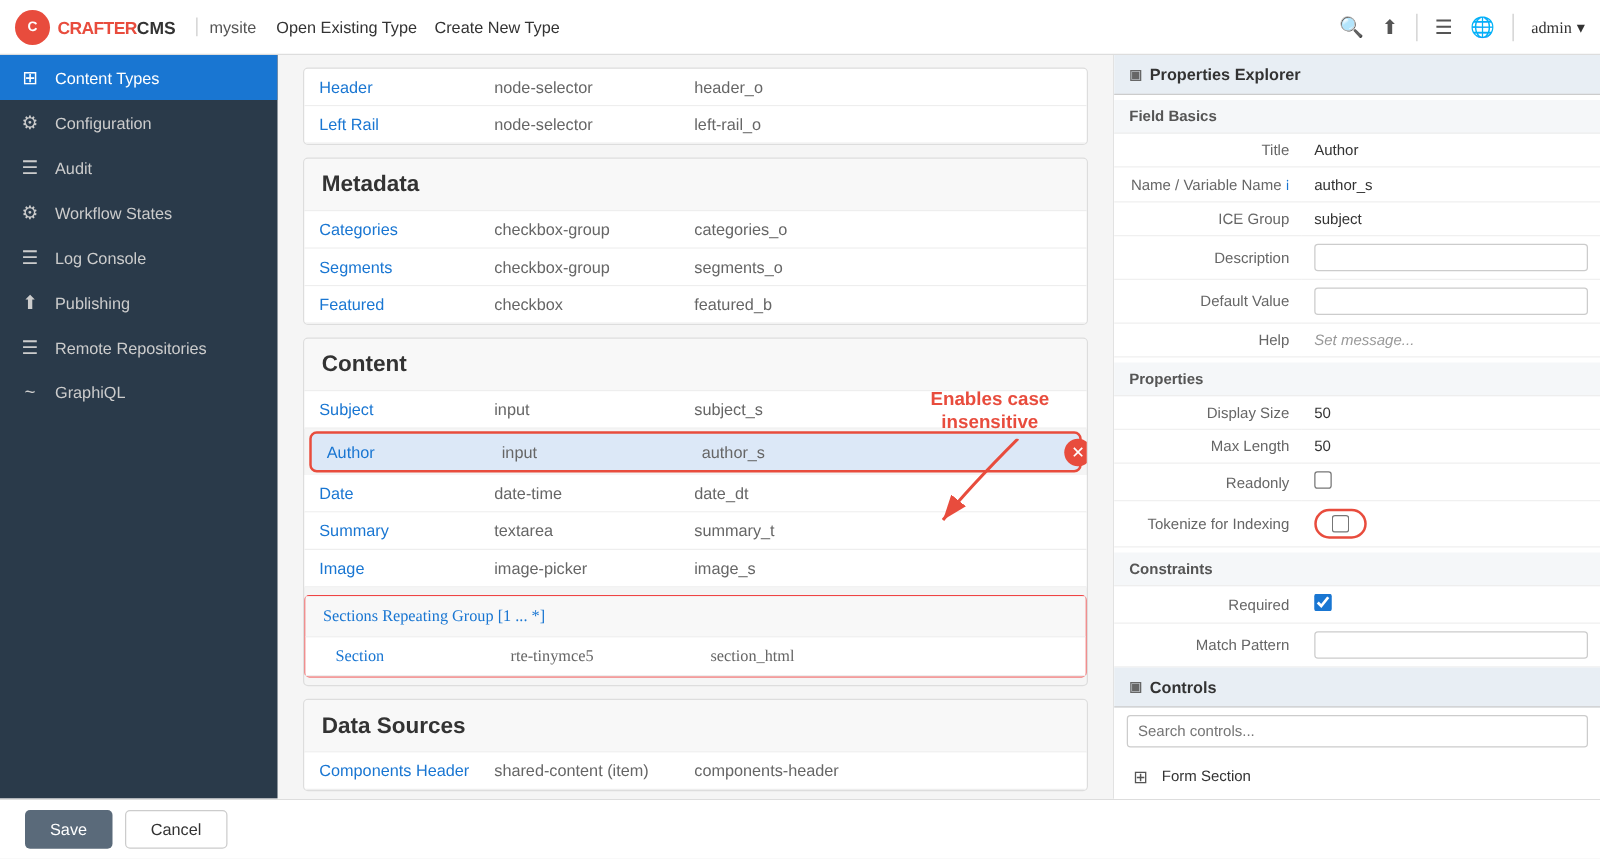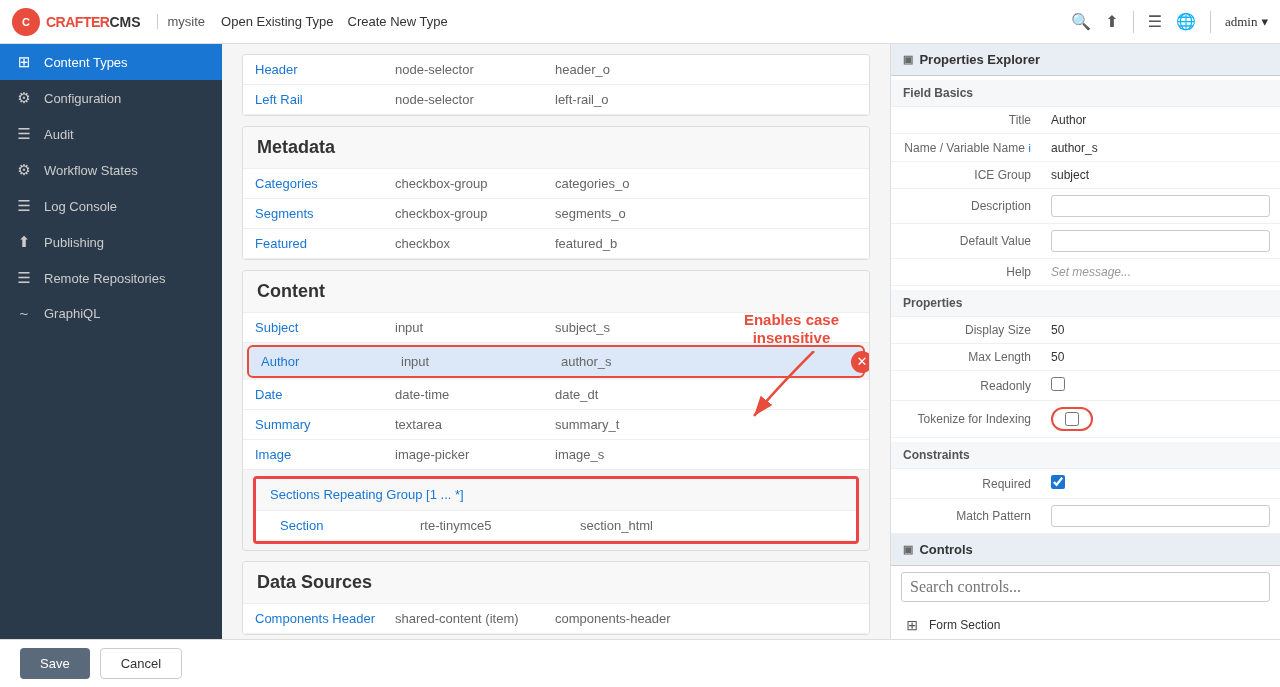--- a/index.html
+++ b/index.html
@@ -53,21 +53,21 @@
     .prop-table .prop-value { color: #333; }
     .prop-table input[type="text"] { border: 1px solid #ccc; border-radius: 3px; padding: 3px 6px; font-size: 12px; width: 100%; }
     .prop-table .help-text { color: #999; font-style: italic; }
     .prop-table input[type="checkbox"] { width: 14px; height: 14px; }
     .tokenize-row { background: #fff; }
     .tokenize-label-cell { text-align: right; color: #666; }
     .tokenize-value-cell { }
     .tokenize-highlight { border: 2px solid #e84c3d; border-radius: 20px; padding: 3px 12px; display: inline-flex; align-items: center; gap: 6px; }
     .required-check { accent-color: #1976d2; }
     .controls-search { padding: 6px 10px; }
-    .controls-search input { width: 100%; border: 1px solid #ccc; border-radius: 3px; padding: 5px 8px; font-size: 16px; font-family: Liberation Serif, serif; }
+    .controls-search input { width: 100%; border: 1px solid #ccc; border-radius: 3px; padding: 5px 8px; font-size: 12px; }
     .controls-list { padding: 4px 0; }
     .controls-item { display: flex; align-items: center; gap: 8px; padding: 5px 12px; font-size: 12px; color: #333; cursor: pointer; }
     .ctrl-icon { font-size: 14px; color: #555; width: 18px; text-align: center; }
 
     
     .bottom-toolbar { background: #fff; border-top: 1px solid #ddd; padding: 8px 20px; display: flex; gap: 10px; flex-shrink: 0; }
     .btn-save { background: #5a6a7a; color: #fff; border: none; border-radius: 4px; padding: 7px 20px; font-size: 13px; cursor: pointer; }
     .btn-cancel { background: #fff; color: #333; border: 1px solid #ccc; border-radius: 4px; padding: 7px 20px; font-size: 13px; cursor: pointer; }
 
     
@@ -213,21 +213,21 @@
           <span class="field-name">Summary</span>
           <span class="field-type">textarea</span>
           <span class="field-var">summary_t</span>
         </div>
         <div class="field-row">
           <span class="field-name">Image</span>
           <span class="field-type">image-picker</span>
           <span class="field-var">image_s</span>
         </div>
 
-        <div style="margin: 6px 10px; border: 3px solid #ef4444; border-radius:4px;">
+        <div style="margin: 6px 0; border: 1px solid #ef4444; border-radius:4px;font-family:Liberation Serif, serif;">
           <div style="padding:8px 14px; background:#f8f8f8; border-bottom:1px solid #eee;">
             <span style="color:#1976d2; cursor:pointer;">Sections Repeating Group [1 ... *]</span>
           </div>
           <div class="sub-field-row">
             <span class="field-name">Section</span>
             <span class="field-type">rte-tinymce5</span>
             <span class="field-var">section_html</span>
           </div>
         </div>
       </div>

